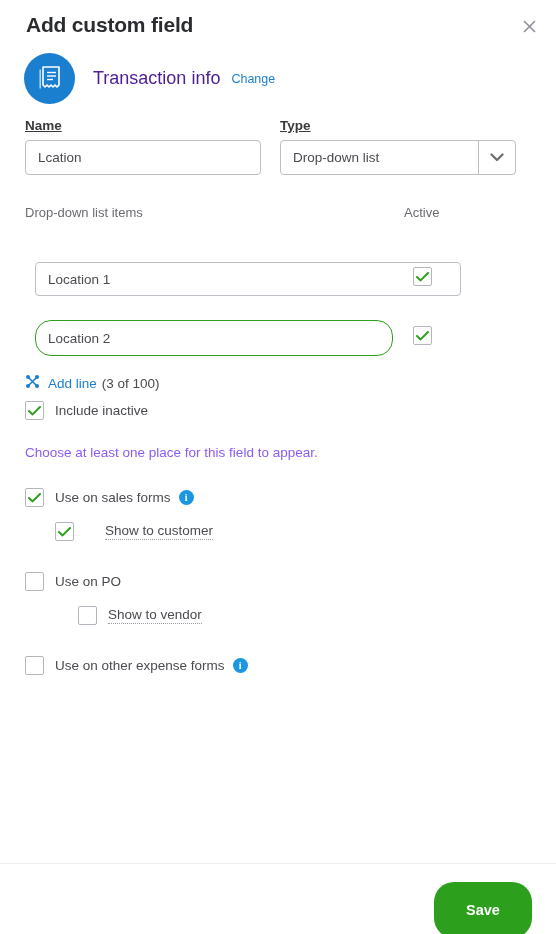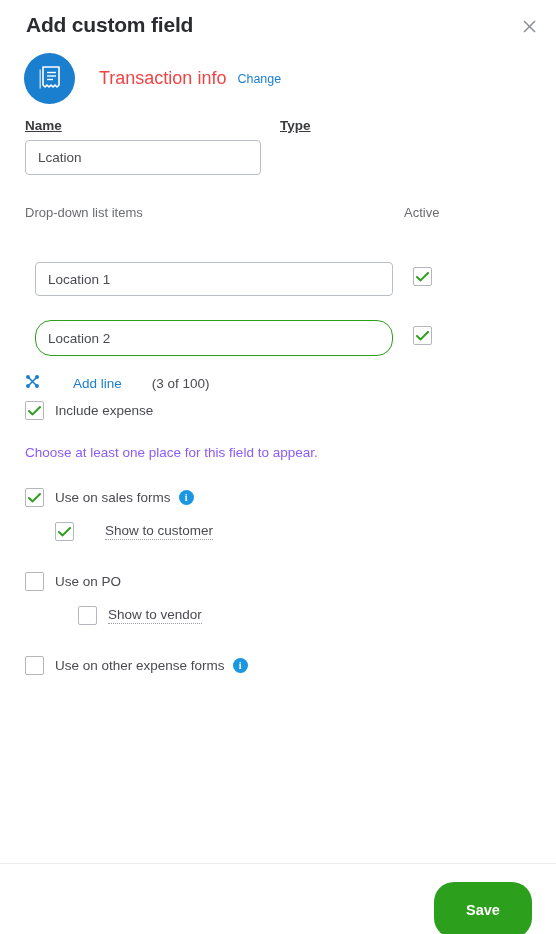--- a/index.html
+++ b/index.html
@@ -62,23 +62,23 @@
     width: 51px;
     height: 51px;
     border-radius: 50%;
     background: #1b7fd0;
     display: flex;
     align-items: center;
     justify-content: center;
     flex: none;
   }
   .entity-name {
-    margin-left: 24px;
+    margin-left: 18px;
     font-size: 18px;
-    color: #ef4444;
+    color: #4c1d95;
     font-weight: normal;
   }
   .entity-change {
     margin-left: 11px;
     font-size: 12.5px;
     color: #2ca01c00;
     color: #1b7fd0;
     cursor: pointer;
     text-decoration: none;
   }
@@ -200,21 +200,20 @@
     line-height: 1;
   }
 
   
   .add-line-row {
     position: absolute;
     left: 25px;
     top: 374px;
     display: flex;
     align-items: center;
-    gap: 25px;
   }
   .add-line-link {
     margin-left: 8px;
     font-size: 13.5px;
     color: #1b7fd0;
     cursor: pointer;
   }
   .add-line-count {
     margin-left: 5px;
     font-size: 13.5px;
@@ -279,25 +278,33 @@
       </svg>
     </div>
     <div class="entity-name">Transaction info</div>
     <div class="entity-change">Change</div>
   </div>
 
   <div class="field-label" style="left:25px; top:118px;">Name</div>
   <input class="txt-input" style="left: 25px; top: 140px; width: 236px; height: 35px;" value="Lcation">
 
   <div class="field-label" style="left:280px; top:118px;">Type</div>
+  <div class="select-wrap">
+    <div class="select-value">Drop-down list</div>
+    <div class="select-arrow">
+      <svg width="14" height="9" viewBox="0 0 14 9" aria-hidden="true">
+        <path d="M1.5 1.5 L7 7 L12.5 1.5" fill="none" stroke="#6b6c72" stroke-width="2.2" stroke-linecap="round" stroke-linejoin="round"></path>
+      </svg>
+    </div>
+  </div>
 
   <div class="sub-label" style="left:25px; top:205px;">Drop-down list items</div>
   <div class="sub-label" style="left:404px; top:205px;text-align:center;">Active</div>
 
-  <input class="txt-input" style="left: 35px; top: 262px; width: 358px; height: 34px;" value="Location 1">
+  <input class="txt-input" style="left: 35px; top: 262px; width: 426px; height: 34px;" value="Location 1">
   <div class="row-inline" style="left:413px; top:267px;">
     <span class="cbox">
       <svg width="13" height="10" viewBox="0 0 13 10" aria-hidden="true">
         <path d="M1 5 L4.6 8.4 L12 1" fill="none" stroke="#2ca01c" stroke-width="2" stroke-linecap="round" stroke-linejoin="round"></path>
       </svg>
     </span>
   </div>
 
   <input class="txt-input focused" style="left: 35px; top: 320px; width: 358px; height: 36px;" autofocus="" value="Location 2">
   <div class="row-inline" style="left:413px; top:326px;">
@@ -321,21 +328,21 @@
     <span class="add-line-link">Add line</span>
     <span class="add-line-count">(3 of 100)</span>
   </div>
 
   <div class="row-inline" style="left:25px; top:401px;">
     <span class="cbox">
       <svg width="13" height="10" viewBox="0 0 13 10" aria-hidden="true">
         <path d="M1 5 L4.6 8.4 L12 1" fill="none" stroke="#2ca01c" stroke-width="2" stroke-linecap="round" stroke-linejoin="round"></path>
       </svg>
     </span>
-    <span class="cb-label">Include expense</span>
+    <span class="cb-label">Include inactive</span>
   </div>
 
   <div class="helper-text">Choose at least one place for this field to appear.</div>
 
   <div class="row-inline" style="left:25px; top:488px;">
     <span class="cbox">
       <svg width="13" height="10" viewBox="0 0 13 10" aria-hidden="true">
         <path d="M1 5 L4.6 8.4 L12 1" fill="none" stroke="#2ca01c" stroke-width="2" stroke-linecap="round" stroke-linejoin="round"></path>
       </svg>
     </span>

